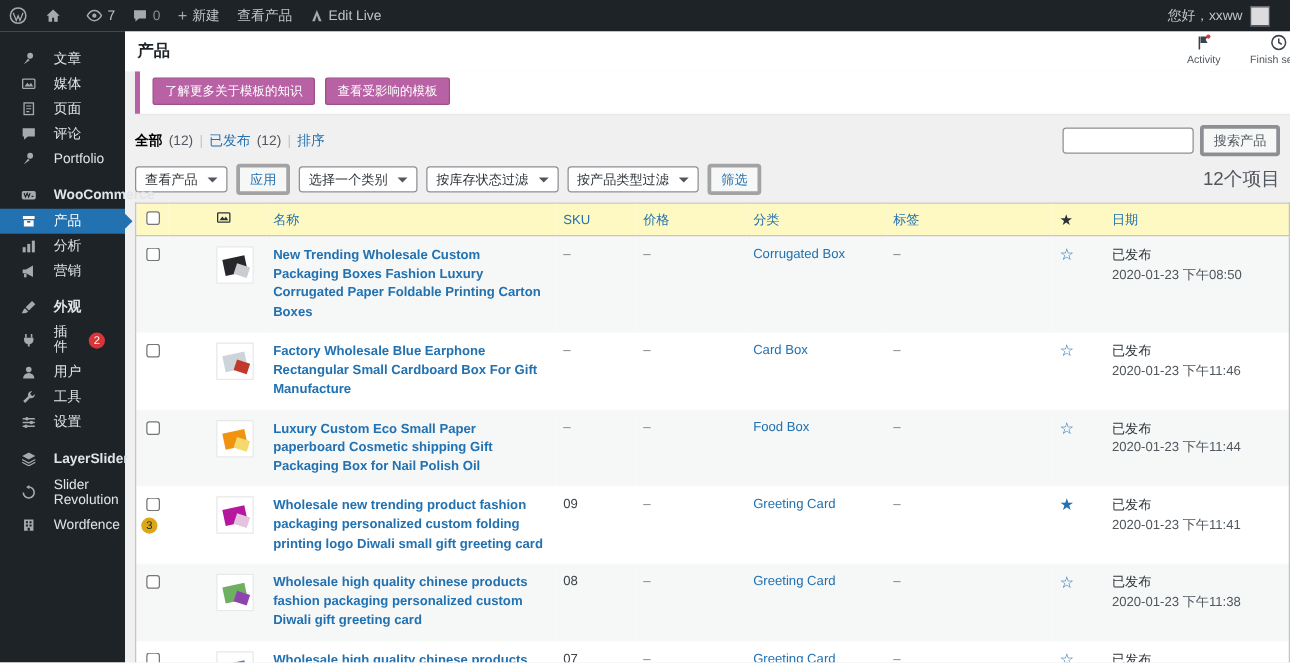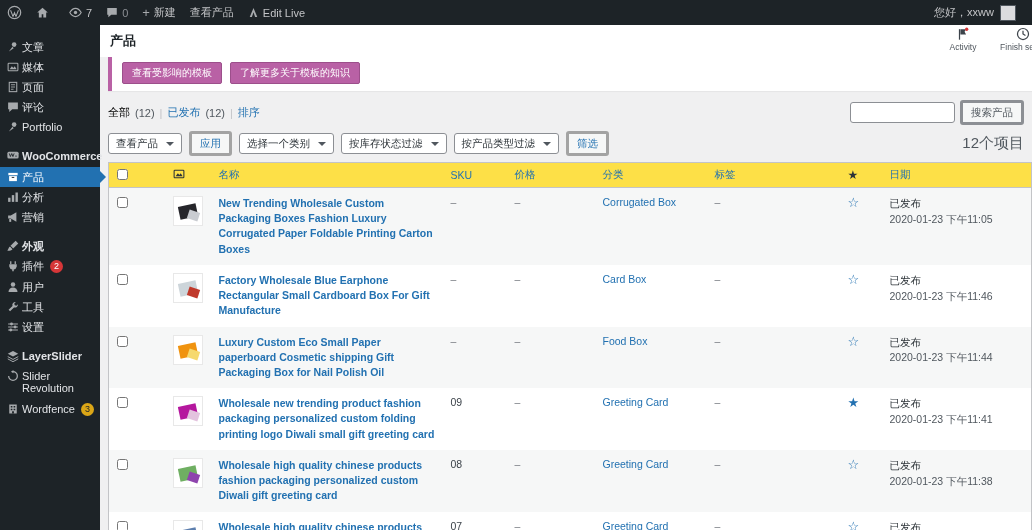--- a/index.html
+++ b/index.html
@@ -13,21 +13,21 @@
   #adminbar .icon { color:#a7aaad; display:inline-flex; }
   #adminbar .count-muted { color:#8c8f94; }
   .ab-left { display:flex; align-items:center; }
   .ab-mid { display:flex; align-items:center; margin-left:6px; }
   .ab-right { margin-left:auto; display:flex; align-items:center; gap:6px; padding-right:16px; }
   .avatar { width:16px; height:16px; background:#dcdcde; border:1px solid #50575e; }
   .plus-glyph { font-size:13px; color:#a7aaad; line-height:1; }
 
   
   #sidebar { position:absolute; top:25px; left:0; width:100px; bottom:0; background:#1d2327; color:#e2e4e7; padding-top:12px; z-index:40; }
-  .menu-item { display:flex; gap:3px; padding:4px 7px; cursor:pointer; position:relative; line-height:1.1; }
+  .menu-item { display:flex; align-items:center; gap:14px; padding:4px 17px; cursor:pointer; position:relative; line-height:1.1; }
   .menu-item .icon { color:#a7aaad; width:12px; display:inline-flex; flex:none; }
   .menu-item.gap { margin-top:9px;font-weight:bold; }
   .menu-item.active { background:#2271b1; color:#fff; }
   .menu-item.active .icon { color:#fff; }
   .menu-item.active::after { content:""; position:absolute; right:-6px; top:50%; margin-top:-6px; border:6px solid transparent; border-left-color:#2271b1; border-right:0; }
   .submenu { background:#2c3338; padding:3px 0 4px; }
   .submenu .sub-item { display:block; padding:2.5px 7px 2.5px 25px; color:#bdc1c6; cursor:pointer; line-height:1.2; font-size:10.5px; }
   .submenu .sub-item.current { color:#fff; font-weight:bold; }
   .badge { border-radius:8px; font-size:9px; line-height:13px; min-width:13px; text-align:center; padding:0 3px; margin-left:3px; display:inline-block; }
   .badge.red { background:#d63638; color:#fff; }
@@ -41,35 +41,35 @@
   .header-action { display:flex; flex-direction:column; align-items:center; gap:1px; color:#50575e; font-size:8.5px; cursor:pointer; width:46px; }
   .header-action .icon { color:#3c434a; position:relative; }
 
   .notice { background:#fff; border-left:4px solid #b961a5; margin-left:8px; padding:5px 10px 7px; display:flex; gap:8px; box-shadow:0 1px 1px rgba(0,0,0,.04); }
   .notice-btn { background:#b961a5; border:1px solid #9c4f8b; color:#fff; font-size:10px; padding:3px 9px; border-radius:2px; cursor:pointer; font-family:inherit; }
 
   .list-top { margin:9px 8px 0; display:flex; align-items:center; }
   .subsubsub { display:flex; align-items:center; gap:5px; font-size:11px; }
   .subsubsub .sep { color:#c3c4c7; }
   .subsubsub a { color:#2271b1; text-decoration:none; cursor:pointer; }
-  .subsubsub .current-filter { color:#000; font-weight:normal; }
+  .subsubsub .current-filter { color:#000; font-weight:bold; }
   .subsubsub .cnt { color:#50575e; }
   .search-box { margin-left:auto; display:flex; gap:5px; align-items:center; }
   .search-input { width:105px; height:21px; border:1px solid #8c8f94; border-radius:3px; background:#fff; padding:0 4px; font-size:11px; }
   .btn-secondary { background:#f6f7f7; border:3px solid #a3a3a3; color:#2271b1; border-radius:3px; height:25px; padding:0 8px; font-size:10.5px; cursor:pointer; font-family:inherit; white-space:nowrap;text-align:right; }
   .search-btn { border-color:#8c8f94; color:#50575e; }
 
   .filter-row { margin:6px 8px 0; display:flex; gap:7px; align-items:center; }
   .select { background:#fff; border:1px solid #8c8f94; border-radius:3px; height:21px; display:flex; align-items:center; gap:8px; padding:0 7px; font-size:10.5px; color:#2c3338; cursor:pointer; font-family:inherit; }
   .caret { width:0; height:0; border:4px solid transparent; border-top-color:#50575e; margin-top:4px; }
   .items-count { margin-left:auto; color:#50575e; font-size:15px; }
 
   
   .list-table { margin:6px 0 0 8px; width:924px; border-collapse:collapse; background:#fff; border:1px solid #c3c4c7; table-layout:fixed; font-size:10.5px; }
-  .list-table th { text-align:left; font-weight:normal; color:#2271b1; padding:5px 6px; border-bottom:1px solid #c3c4c7; background:#fde047; }
+  .list-table th { text-align:left; font-weight:normal; color:#2271b1; padding:5px 6px; border-bottom:1px solid #c3c4c7; background:#fef9c3; }
   .list-table th.star-h { color:#2c3338; font-size:12px; }
   .list-table td { padding:8px 6px; vertical-align:top; }
   .list-table tr.striped td { background:#f6f7f7; }
   .col-cb { width:26px; } .col-thumb { width:78px; } .col-name { width:232px; }
   .col-sku { width:64px; } .col-price { width:88px; } .col-cat { width:112px; }
   .col-tags { width:133px; } .col-star { width:42px; }
   .name-link { color:#2271b1; font-weight:bold; text-decoration:none; cursor:pointer; line-height:1.45; display:block; }
   .cat-link { color:#2271b1; text-decoration:none; cursor:pointer; }
   .dash { color:#787c82; }
   .thumb { width:30px; height:30px; background:#fff; border:1px solid #e8e8e8; position:relative; overflow:hidden; margin-left:32px; }
@@ -322,22 +322,22 @@
               <circle cx="8" cy="8" r="6.3" fill="none" stroke="currentColor" stroke-width="1.4"></circle>
               <path d="M8 4.3V8l2.8 1.8" fill="none" stroke="currentColor" stroke-width="1.4"></path>
             </svg>
           </span>
         <span>Finish setup</span>
       </span>
     </div>
   </div>
 
   <div class="notice">
+    <button class="notice-btn">了解更多关于模板的知识</button>
     <button class="notice-btn">查看受影响的模板</button>
-    <button class="notice-btn">了解更多关于模板的知识</button>
   </div>
 
   <div class="list-top">
     <div class="subsubsub">
       <span class="current-filter">全部</span>
       <span class="cnt">(12)</span>
       <span class="sep">|</span>
       <a>已发布</a>
       <span class="cnt">(12)</span>
       <span class="sep">|</span>
@@ -402,21 +402,21 @@
           <td class="col-name">
             <a class="name-link">New Trending Wholesale Custom Packaging Boxes Fashion Luxury Corrugated Paper Foldable Printing Carton Boxes</a>
           </td>
           <td class="col-sku dash">–</td>
           <td class="col-price dash">–</td>
           <td class="col-cat"><a class="cat-link">Corrugated Box</a></td>
           <td class="col-tags dash">–</td>
           <td class="col-star"><span class="star">☆</span></td>
           <td>
             <div class="status-line">已发布</div>
-            <div class="date-line">2020-01-23 下午11:05</div>
+            <div class="date-line">2020-01-23 下午08:50</div>
           </td>
         </tr>
         <tr>
           <td class="col-cb"><input type="checkbox" style=""></td>
           <td class="col-thumb">
             <div class="thumb">
               <i style="left: 5px; top: 8px; width: 18px; height: 13px; transform: rotate(-12deg); background: rgb(205, 213, 218);"></i>
               <i style="left: 14px; top: 14px; width: 11px; height: 9px; transform: rotate(18deg); background: rgb(192, 57, 43);"></i>
             </div>
           </td>

